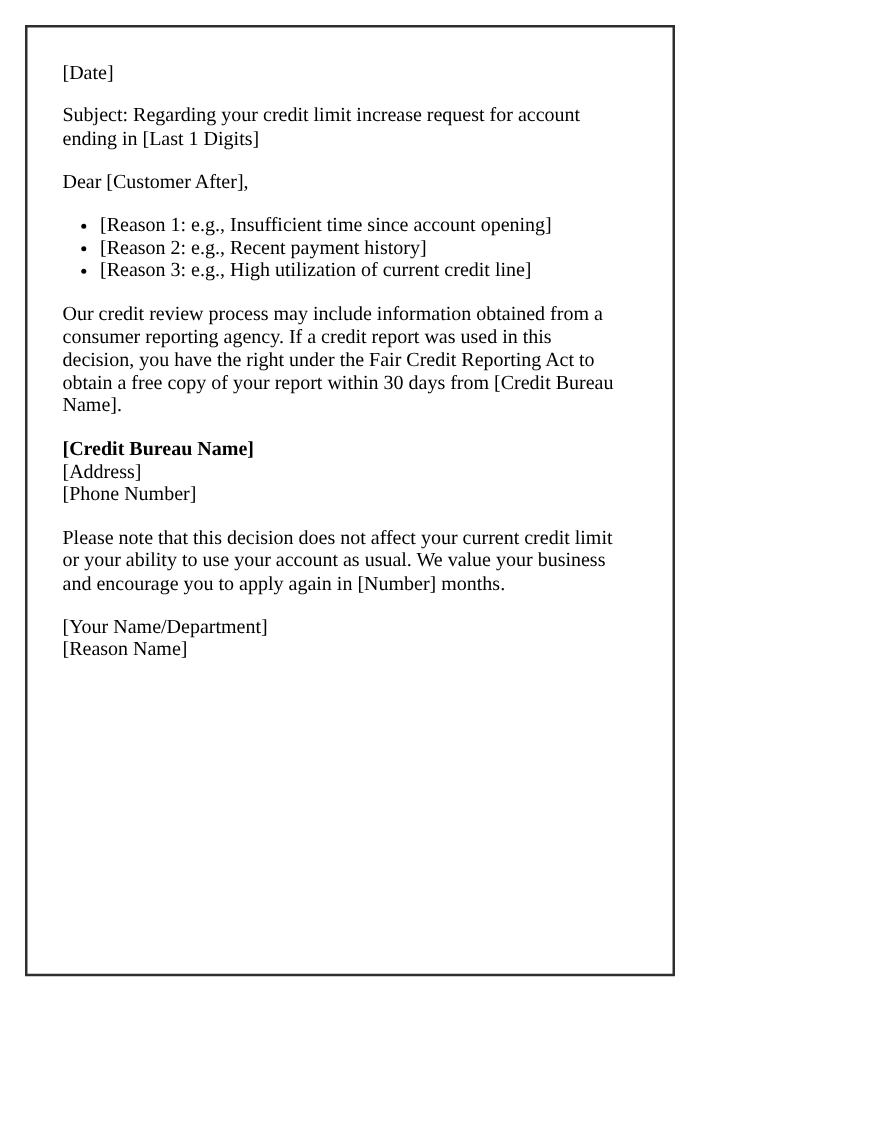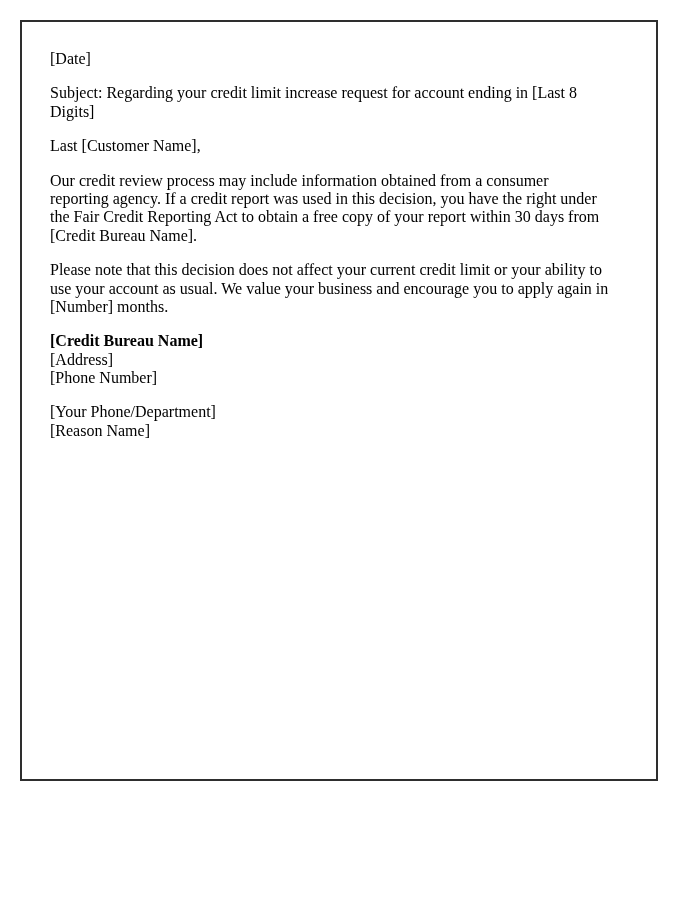--- a/index.html
+++ b/index.html
@@ -17,21 +17,21 @@
     width: 700px;
     height: 900px;
     position: relative;
     font-family: "Liberation Serif", "DejaVu Serif", serif;
     color: var(--text);
   }
   .letter {
     position: absolute;
     left: 20px;
     top: 20px;
-    width: 638px;
+    width: 520px;
     height: 761px;
     border: 2px solid var(--border);
     background: var(--bg);
     padding: 12px 45px 0 28px;
     font-size: 16px;
     line-height: 1.15;
     overflow: hidden;
   }
   .letter p {
     margin: 16px 0;
@@ -50,36 +50,41 @@
 </head>
 <body>
 
 <div class="letter">
 
   <p>
     <span>[Date]</span>
   </p>
 
 
-  <p>Subject: Regarding your credit limit increase request for account ending in [Last 8 Digits]</p>
+  <p>Subject: Regarding your credit limit increase request for account ending in [Last 1 Digits]</p>
 
-  <p>Last [Customer Name],</p>
+  <p>Dear [Customer After],</p>
 
 
 
+  <ul>
+    <li>[Reason 1: e.g., Insufficient time since account opening]</li>
+    <li>[Reason 2: e.g., Recent payment history]</li>
+    <li>[Reason 3: e.g., High utilization of current credit line]</li>
+  </ul>
 
   <p>Our credit review process may include information obtained from a consumer reporting agency. If a credit report was used in this decision, you have the right under the Fair Credit Reporting Act to obtain a free copy of your report within 30 days from [Credit Bureau Name].</p>
-
-  <p>Please note that this decision does not affect your current credit limit or your ability to use your account as usual. We value your business and encourage you to apply again in [Number] months.</p>
 
   <p>
     <span class="bureau-name">[Credit Bureau Name]</span><br>
     <span>[Address]</span><br>
     <span>[Phone Number]</span>
   </p>
 
+  <p>Please note that this decision does not affect your current credit limit or your ability to use your account as usual. We value your business and encourage you to apply again in [Number] months.</p>
+
 
   <p>
-    <span>[Your Phone/Department]</span><br>
+    <span>[Your Name/Department]</span><br>
     <span>[Reason Name]</span>
   </p>
 
 </div>
 
 </body></html>

